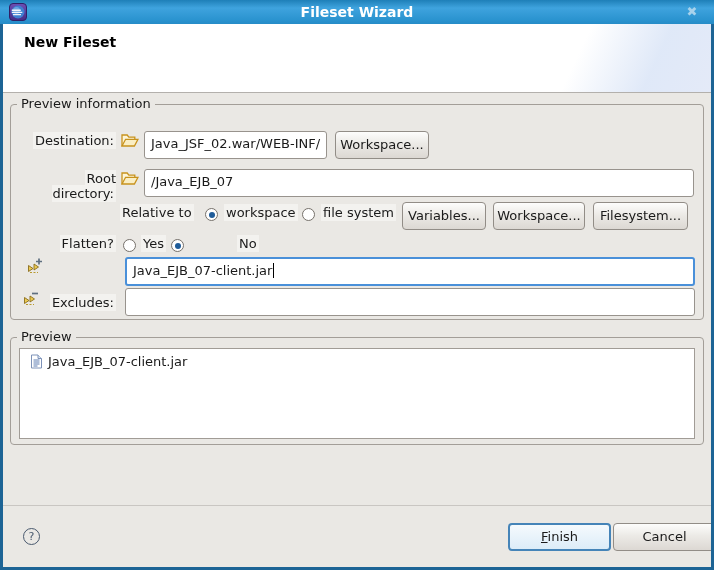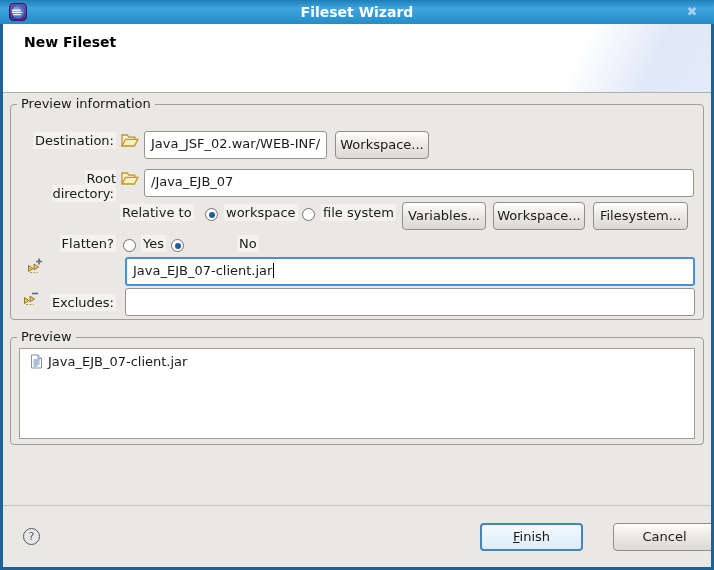--- a/index.html
+++ b/index.html
@@ -36,21 +36,21 @@
 .row-label { position:absolute; width:113px; text-align:right; }
 .row-label span { background:#f3f2ef; padding:1px 2px; }
 
 
 .tfield { position:absolute; background:#fff; border:1px solid #98938d; border-radius:3px; line-height:24px; padding:0 6px; white-space:nowrap; overflow:hidden; }
 .tfield.focused { border:2px solid #4a90d9; }
 .cursor { border-right:1px solid #000; padding-right:0; margin-left:1px; }
 
 
 .btn { position:absolute; border:1px solid #928d87; border-radius:4px; background:linear-gradient(#fdfdfc, #eceae6 45%, #dcd8d3); text-align:center; font-size:13px; color:#1a1a1a; }
-.btn-default { border:2px solid #4584b8; background:linear-gradient(#f5fafd, #dcecf8); }
+.btn-default { border:2px solid #4584b8; background:linear-gradient(#f5fafd, #dcecf8);margin-left:28px; }
 
 
 .radio { position:absolute; width:13px; height:13px; border:1px solid #76716b; border-radius:50%; background:#fff; }
 .radio.sel::after { content:""; position:absolute; left:2.5px; top:2.5px; width:6px; height:6px; border-radius:50%; background:#1f5c99; }
 .radio-label { position:absolute; }
 .radio-label span { background:#f3f2ef; padding:1px 2px; }
 
 
 .icon { position:absolute; }
 

